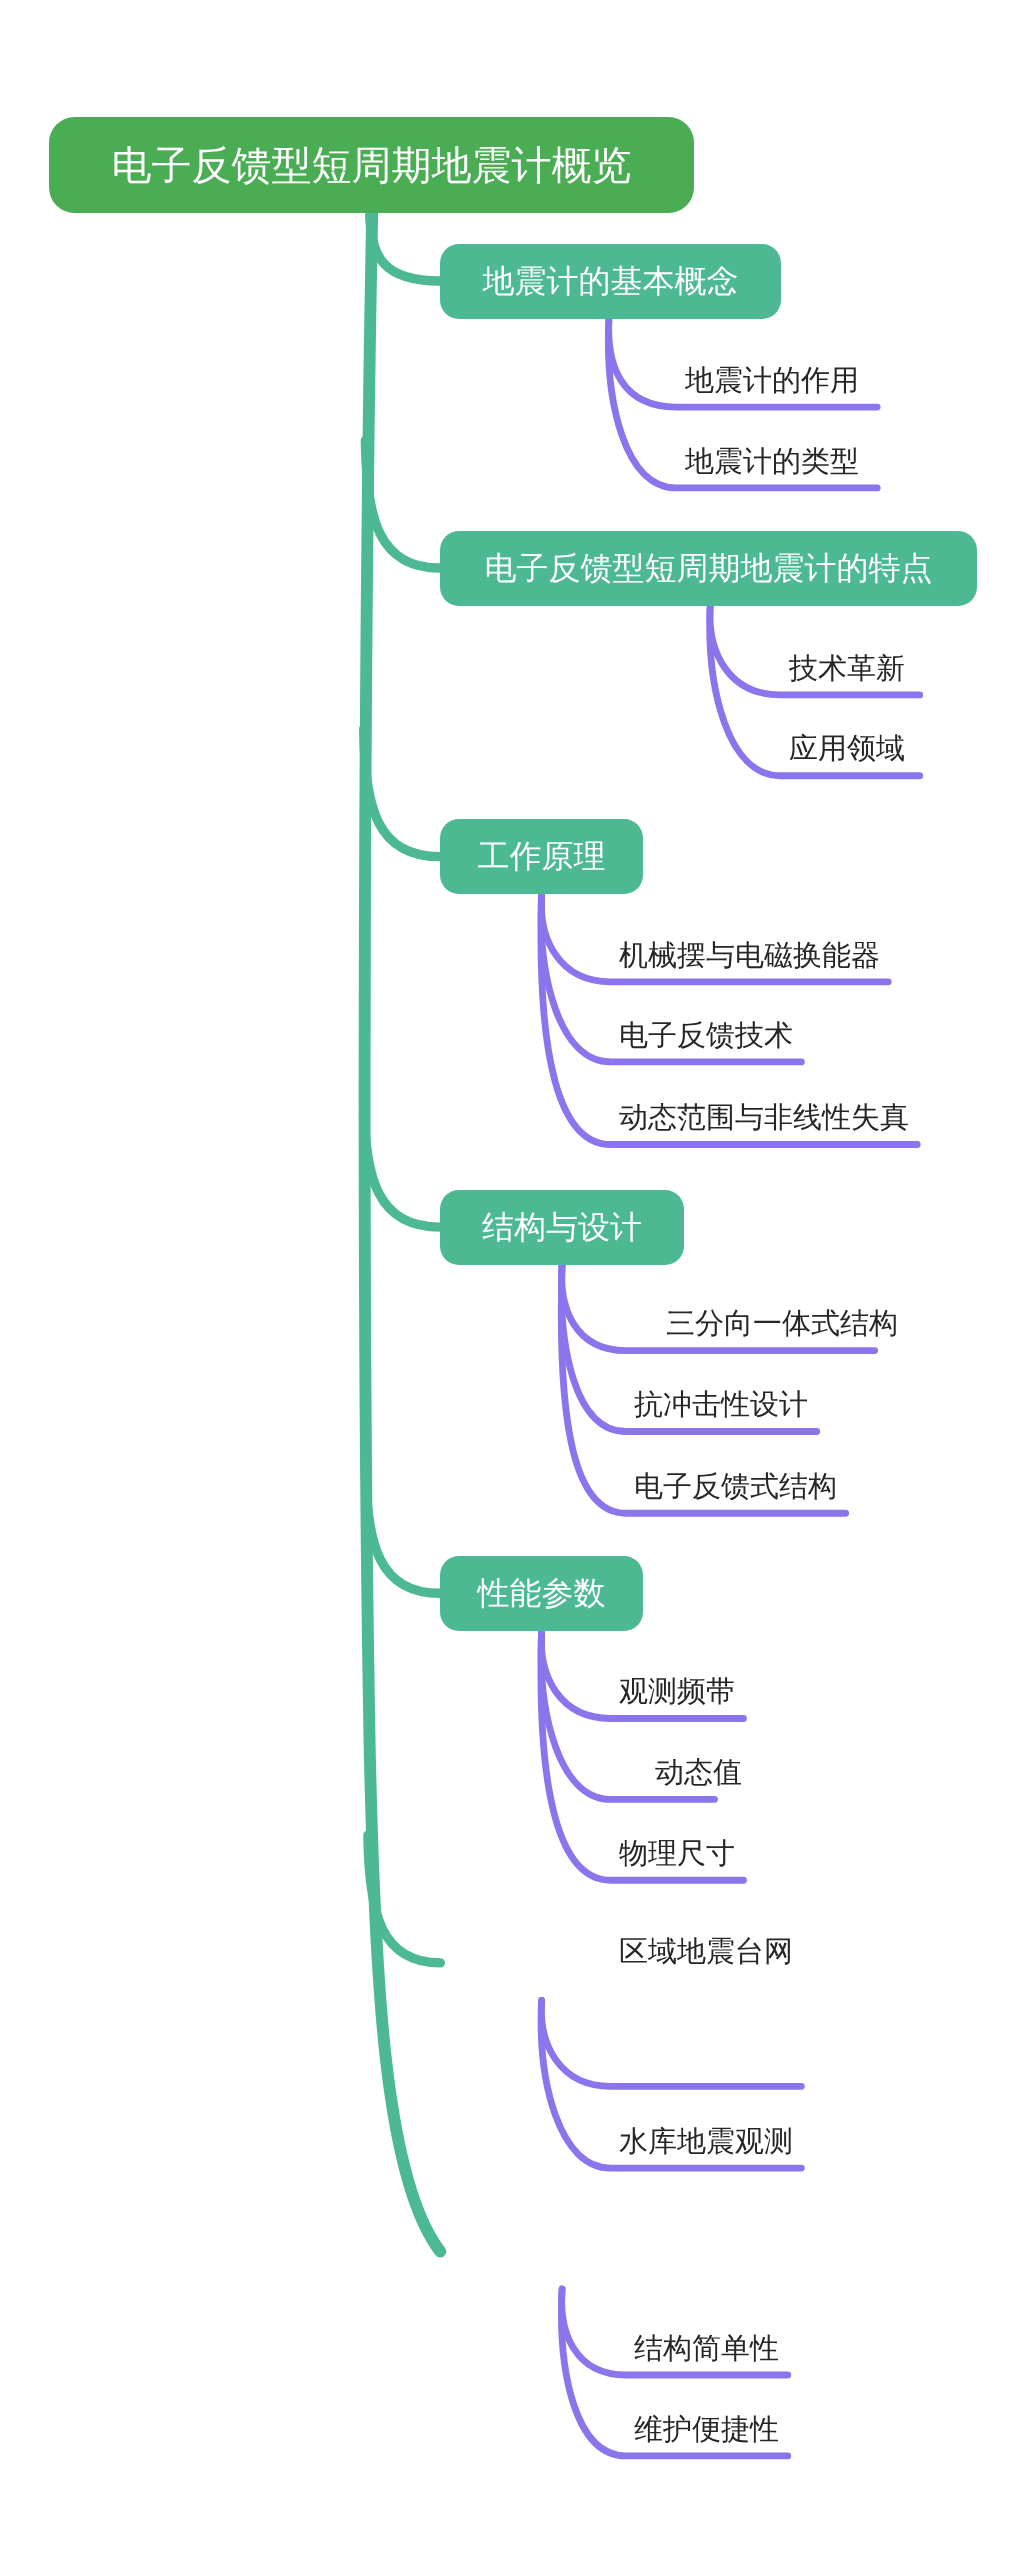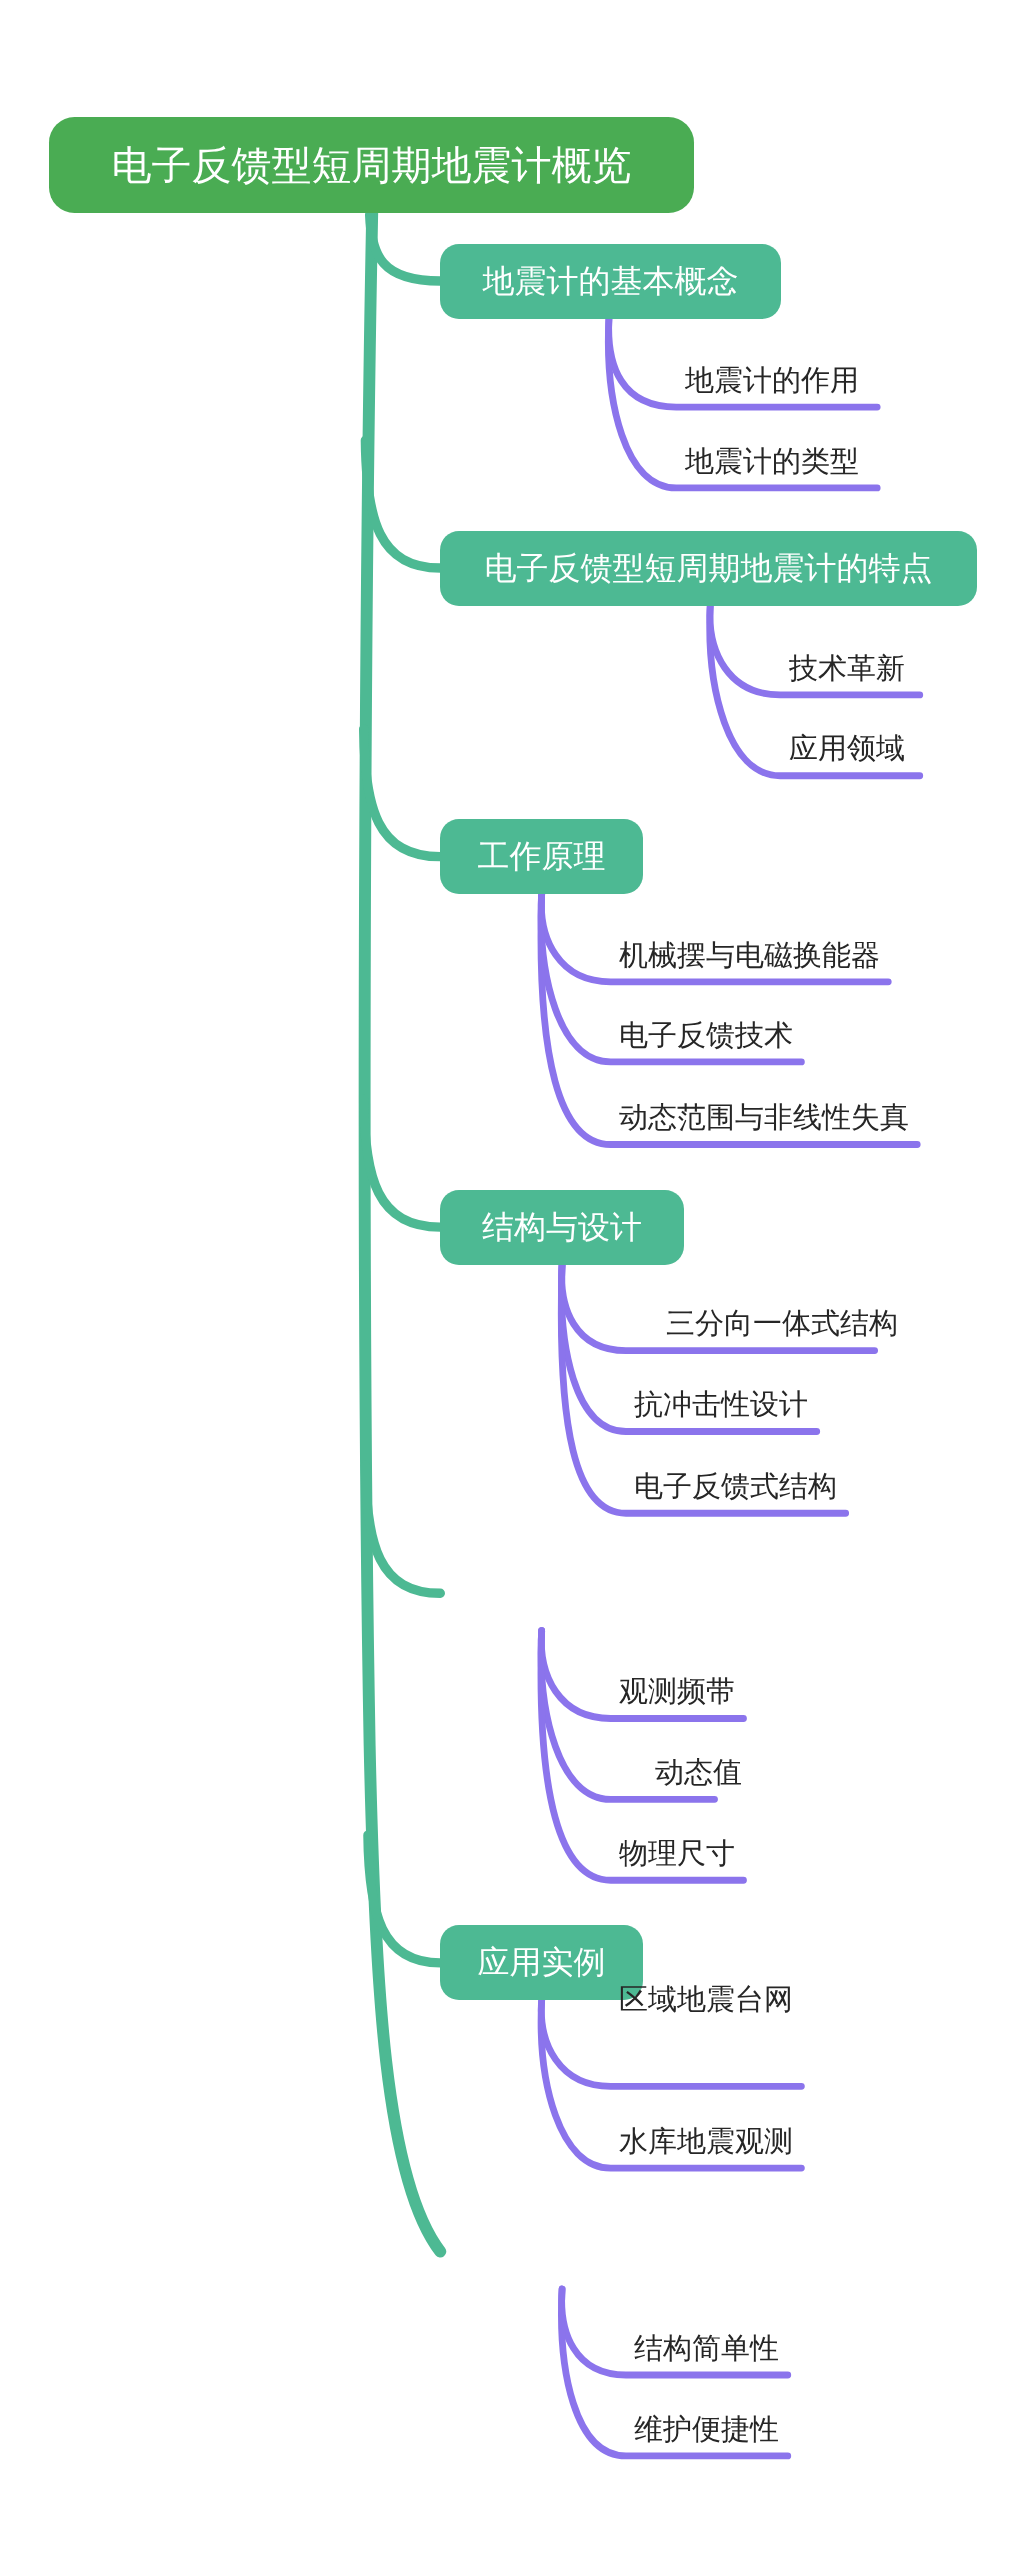--- a/index.html
+++ b/index.html
@@ -65,34 +65,34 @@
     <path class="leaf-wire" d="M 660 2688 C 656 2739 675 2789 735 2789 L 925 2789"></path>
     <path class="leaf-wire" d="M 660 2688 C 655 2784 675 2884 735 2884 L 925 2884"></path>
   </svg>
 
   <div class="node root-node">电子反馈型短周期地震计概览</div>
 
   <div class="node branch-node" style="top:244px;width:341px;">地震计的基本概念</div>
   <div class="node branch-node" style="top:531px;width:537px;">电子反馈型短周期地震计的特点</div>
   <div class="node branch-node" style="top:819px;width:203px;">工作原理</div>
   <div class="node branch-node" style="top:1190px;width:244px;">结构与设计</div>
-  <div class="node branch-node" style="top:1925px;width:203px;">应用实例</div>
+  <div class="node branch-node" style="top:1556px;width:203px;">性能参数</div>
 
   <div class="leaf-node" style="left:685px;top:363px;">地震计的作用</div>
   <div class="leaf-node" style="left:685px;top:444px;">地震计的类型</div>
   <div class="leaf-node" style="left:789px;top:651px;">技术革新</div>
   <div class="leaf-node" style="left:789px;top:731px;">应用领域</div>
   <div class="leaf-node" style="left:619px;top:938px;">机械摆与电磁换能器</div>
   <div class="leaf-node" style="left:619px;top:1018px;">电子反馈技术</div>
   <div class="leaf-node" style="left:619px;top:1100px;">动态范围与非线性失真</div>
   <div class="leaf-node" style="left:634px;top:1306px;margin-left:32px;">三分向一体式结构</div>
   <div class="leaf-node" style="left:634px;top:1387px;">抗冲击性设计</div>
   <div class="leaf-node" style="left:634px;top:1469px;">电子反馈式结构</div>
   <div class="leaf-node" style="left:619px;top:1674px;">观测频带</div>
   <div class="leaf-node" style="left:619px;top:1755px;margin-left:36px;">动态值</div>
   <div class="leaf-node" style="left:619px;top:1836px;">物理尺寸</div>
-  <div class="leaf-node" style="left:619px;top:1982px;font-family:Liberation Serif, serif;">区域地震台网</div>
+  <div class="leaf-node" style="left:619px;top:1934px;font-family:Liberation Serif, serif;">区域地震台网</div>
   <div class="leaf-node" style="left:619px;top:2124px;">水库地震观测</div>
   <div class="leaf-node" style="left:634px;top:2331px;">结构简单性</div>
   <div class="leaf-node" style="left:634px;top:2412px;">维护便捷性</div>
 
 </div>
 
 
 </body></html>

